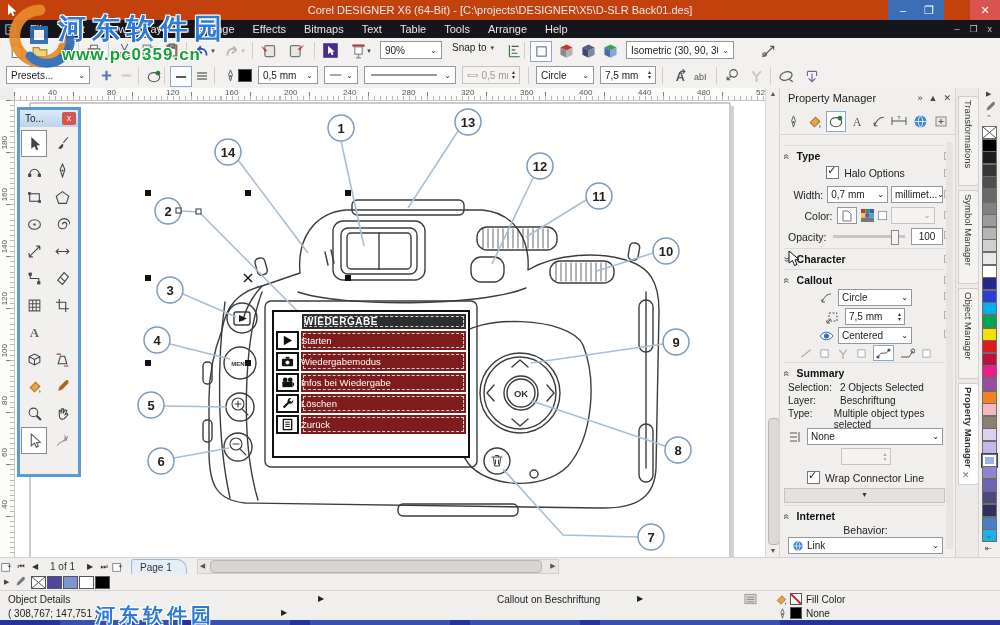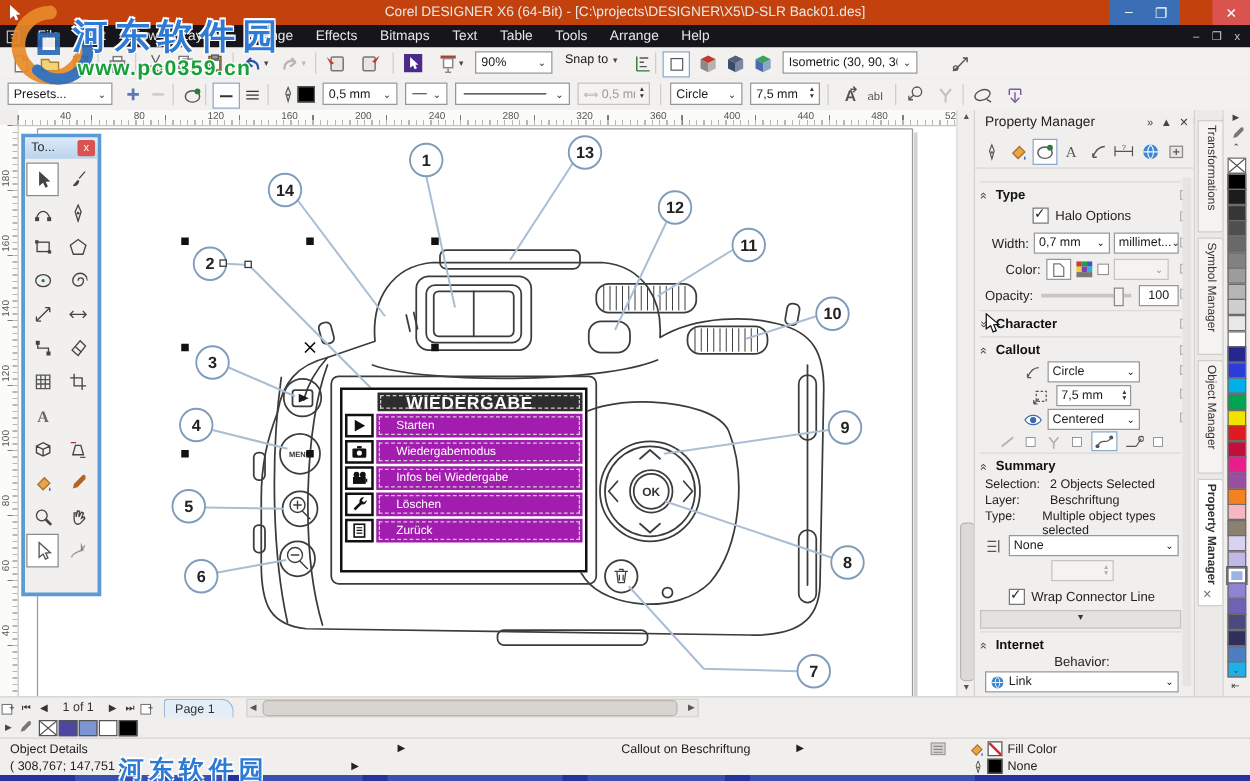--- a/index.html
+++ b/index.html
@@ -43,24 +43,24 @@
   
   .tbox{left:17px;top:107px;width:64px;height:370px;background:#f1f0ee;border:3px solid #5b9bd5;box-sizing:border-box;z-index:30;}
   .tbox-title{height:17px;background:linear-gradient(#dcebf8,#b9d4ec);display:flex;align-items:center;padding:0 2px 0 5px;font-size:10px;color:#222;justify-content:center;}
   .tbox-x{margin-left:auto;width:14px;height:13px;background:#d9534f;color:#fff;font-size:9px;line-height:13px;text-align:center;border-radius:2px;}
   .tbox-grid{display:grid;grid-template-columns:28px 28px;justify-content:center;padding-top:3px;}
   .tool{width:26px;height:27px;display:flex;align-items:center;justify-content:center;}
   .tool.sel{background:#fff;border:1px solid #8a8a8a;box-sizing:border-box;}
   
   .lcd{left:272px;top:310px;width:198px;height:148px;background:#fff;border:2px solid #111;box-sizing:border-box;z-index:20;padding:2px;}
   .lcd-title{display:flex;height:15px;margin-bottom:2px;}
-  .lcd-title .bar{margin-left:26px;flex:1;background:#2d2d2d;color:#fff;font-size:14px;font-weight:bold;letter-spacing:.5px;display:flex;align-items:center;padding-left:23px;outline:1px dashed #cfcfcf;outline-offset:-3px;}
+  .lcd-title .bar{margin-left:26px;flex:1;background:#2d2d2d;color:#fff;font-size:10px;font-weight:bold;letter-spacing:.5px;display:flex;align-items:center;padding-left:2px;outline:1px dashed #cfcfcf;outline-offset:-3px;}
   .lcd-row{display:flex;height:19px;margin-bottom:2px;}
   .lcd-ic{width:23px;background:#fff;border:2px solid #111;box-sizing:border-box;display:flex;align-items:center;justify-content:center;margin-right:2px;}
-  .lcd-bar{flex:1;background:#a21caf;color:#fff;font-size:9.5px;display:flex;align-items:center;padding-left:16px;outline:1px dashed #cfcfcf;outline-offset:-3px;white-space:nowrap;}
+  .lcd-bar{flex:1;background:#7f1d1d;color:#fff;font-size:9.5px;display:flex;align-items:center;padding-left:0;outline:1px dashed #cfcfcf;outline-offset:-3px;white-space:nowrap;}
   
   .pm{left:779px;top:88px;width:176px;height:469px;background:#f0efed;border-left:1px solid #d5d2cf;box-sizing:border-box;font-size:10.5px;}
   .pm-title{height:20px;display:flex;align-items:center;padding:0 4px 0 8px;font-size:11px;color:#222;}
   .pm-title .btns{margin-left:auto;display:flex;gap:6px;color:#444;font-size:9px;}
   .pm-tabs{height:26px;display:flex;align-items:center;gap:2px;padding:0 4px;border-bottom:1px solid #d8d5d2;}
   .pm-tab{width:21px;height:21px;display:flex;align-items:center;justify-content:center;}
   .pm-tab.sel{background:#fff;border:1px solid #8aa8c8;box-sizing:border-box;}
   .sec{position:absolute;left:4px;right:10px;height:16px;display:flex;align-items:center;font-weight:bold;color:#111;}
   .sec .chev{display:inline-block;transform:rotate(90deg);font-weight:normal;font-size:10px;color:#444;margin-right:7px;}
   .sec:after{content:"";position:absolute;left:0;right:0;top:-3px;border-top:1px solid #dcdad7;}

